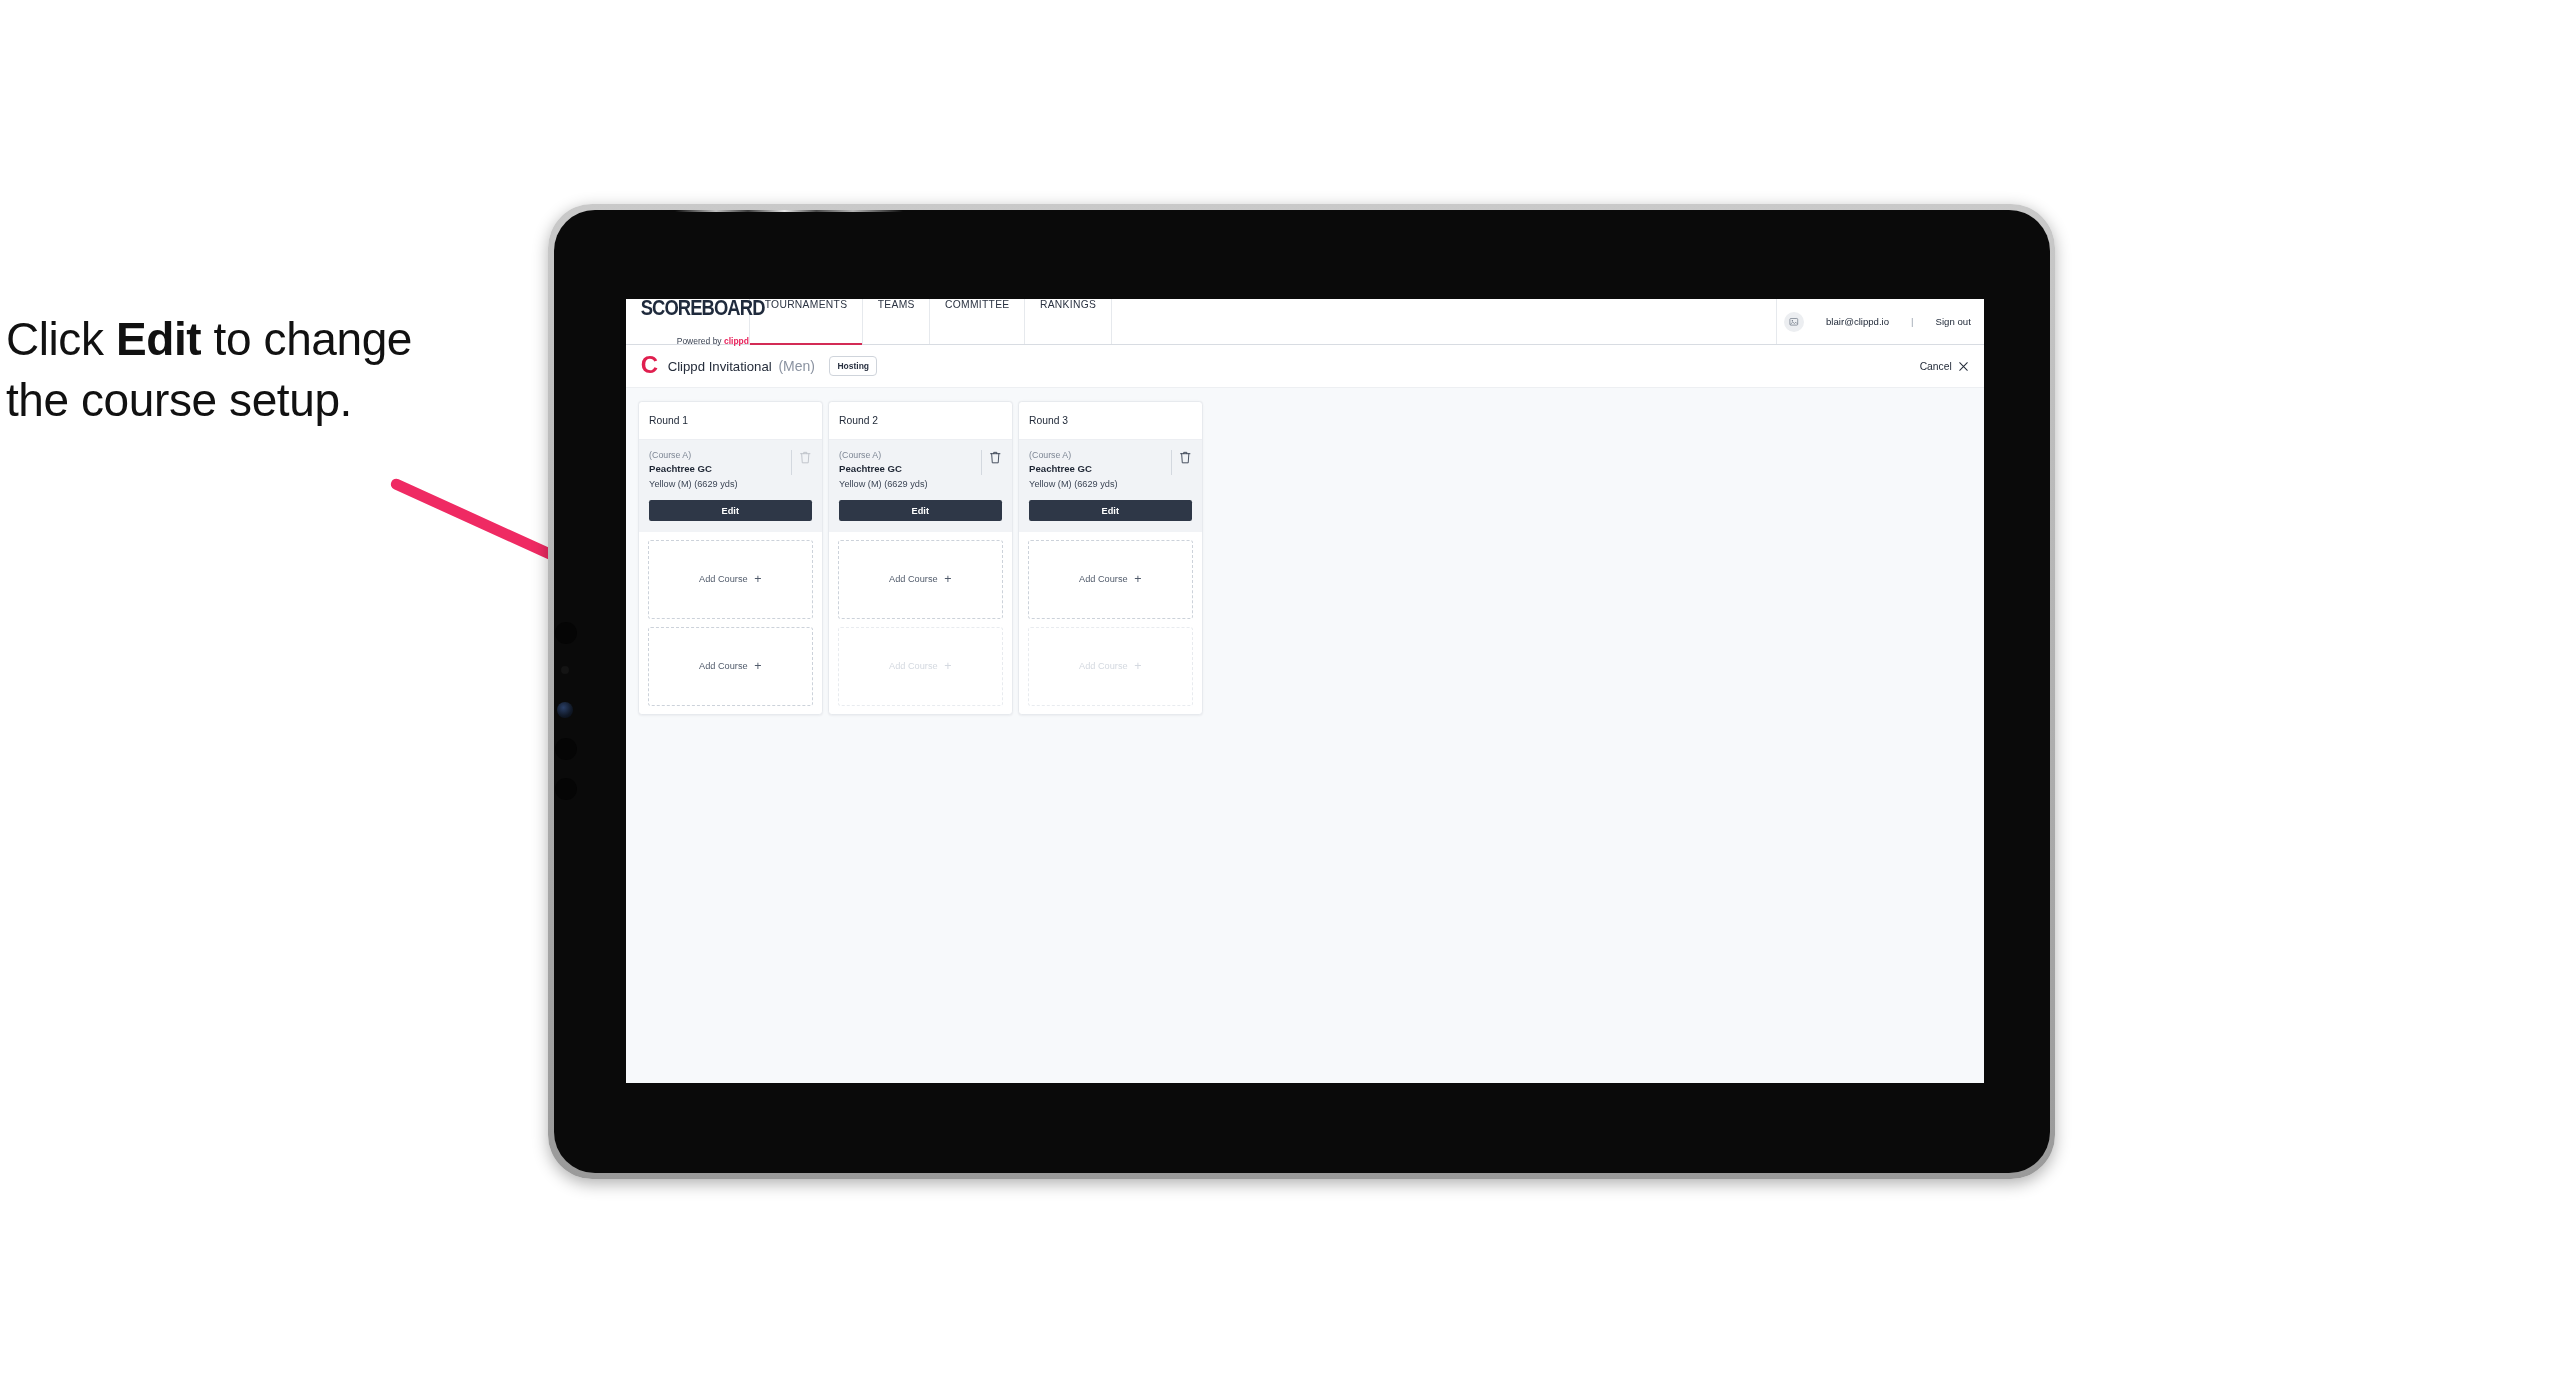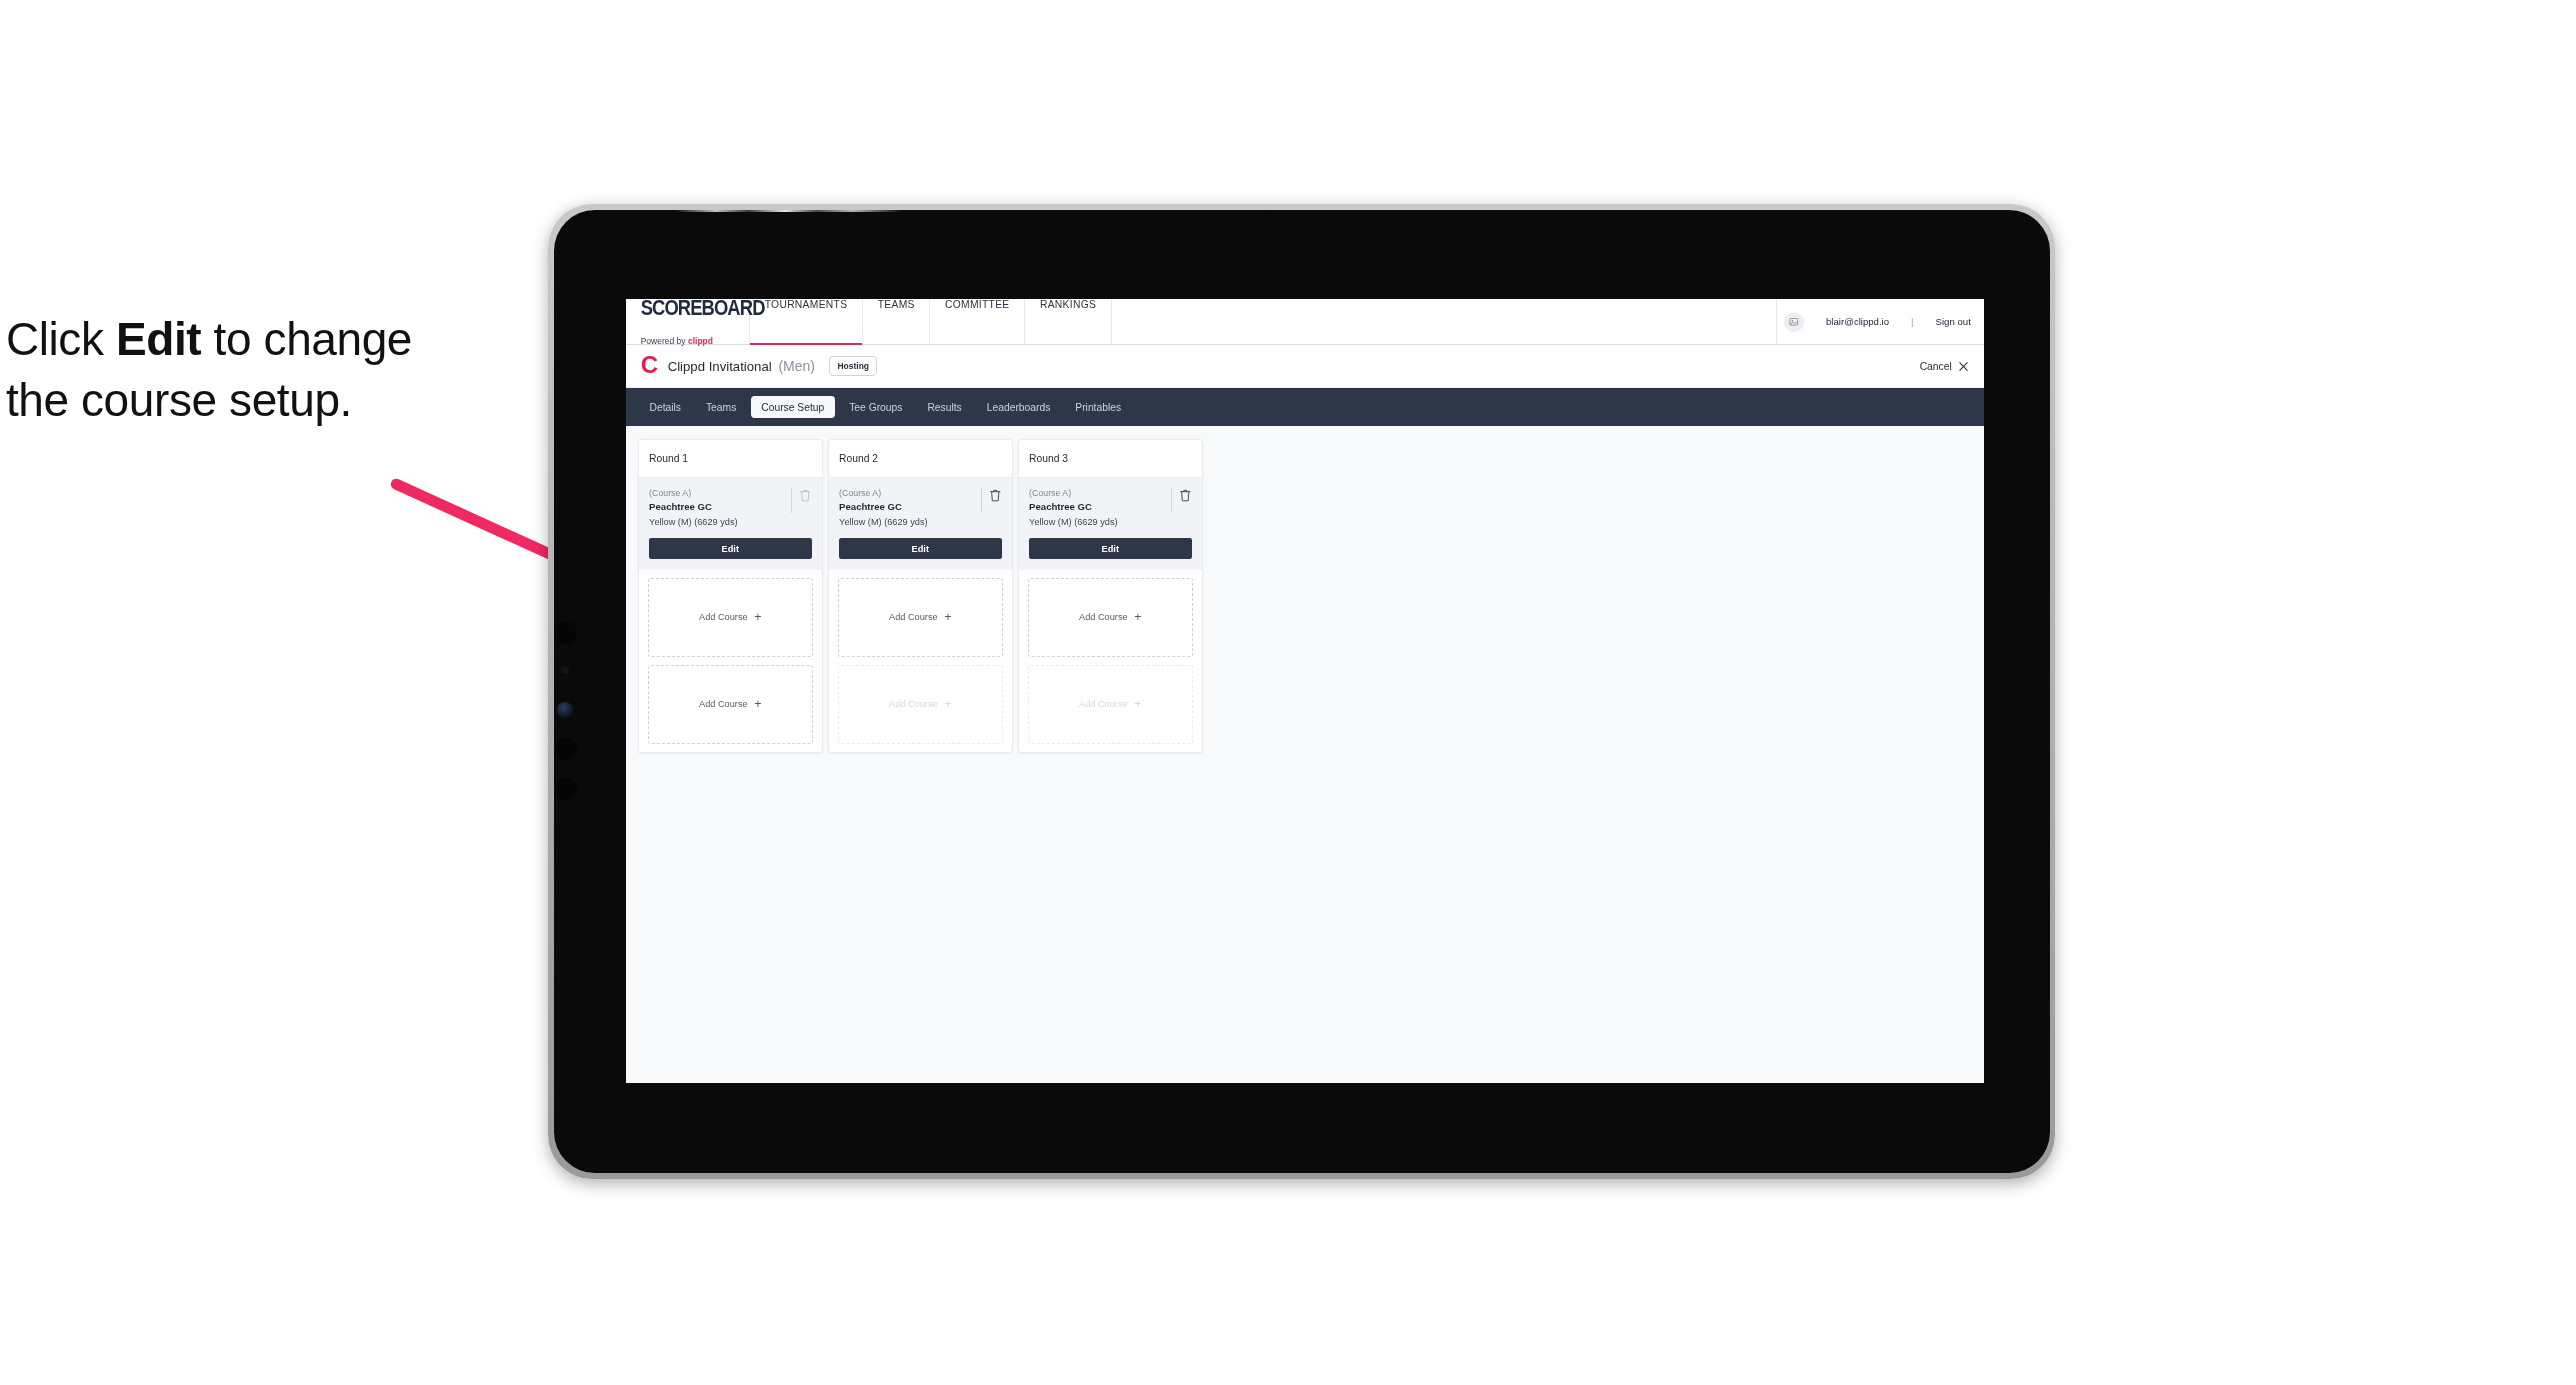--- a/index.html
+++ b/index.html
@@ -95,20 +95,21 @@
     color: #1f2a3c;
     font-family: "Liberation Sans", sans-serif;
     transform: scaleY(1.18);
     transform-origin: left center;
   }
   #brand-sub {
     margin-top: 17px;
     font-size: 8.5px;
     color: #3a4252;
     white-space: nowrap;
+    text-align: right;
   }
   #brand-sub .clippd { color: #e8245c; font-weight: 700; }
 
   .navtab {
     display: flex; 
     padding: 0 14.7px;
     font-size: 10.3px;
     letter-spacing: 0.3px;
     color: #2b3342;
     border-right: 0.7px solid #e6e9ed;
@@ -337,29 +338,20 @@
     <span id="hosting">Hosting</span>
     <div id="tbar-spacer"></div>
     <div id="cancel">
       <span>Cancel</span>
       <svg class="xmark" width="11" height="11" viewBox="0 0 16 16">
         <path d="M2.5 2.5 L13.5 13.5 M13.5 2.5 L2.5 13.5" stroke="#242c3a" stroke-width="1.5" stroke-linecap="round"></path>
       </svg>
     </div>
   </div>
 
-  <div id="sectiontabs">
-    <div class="stab"><span>Details</span></div>
-    <div class="stab"><span>Teams</span></div>
-    <div class="stab active"><span>Course Setup</span></div>
-    <div class="stab"><span>Tee Groups</span></div>
-    <div class="stab"><span>Results</span></div>
-    <div class="stab"><span>Leaderboards</span></div>
-    <div class="stab"><span>Printables</span></div>
-  </div>
 
   <div id="board">
 
     <div class="round-col">
       <div class="round-head">Round 1</div>
       <div class="round-body">
         <div class="course-card">
           <div class="course-top">
             <div class="course-info">
               <div class="course-letter">(Course A)</div>

